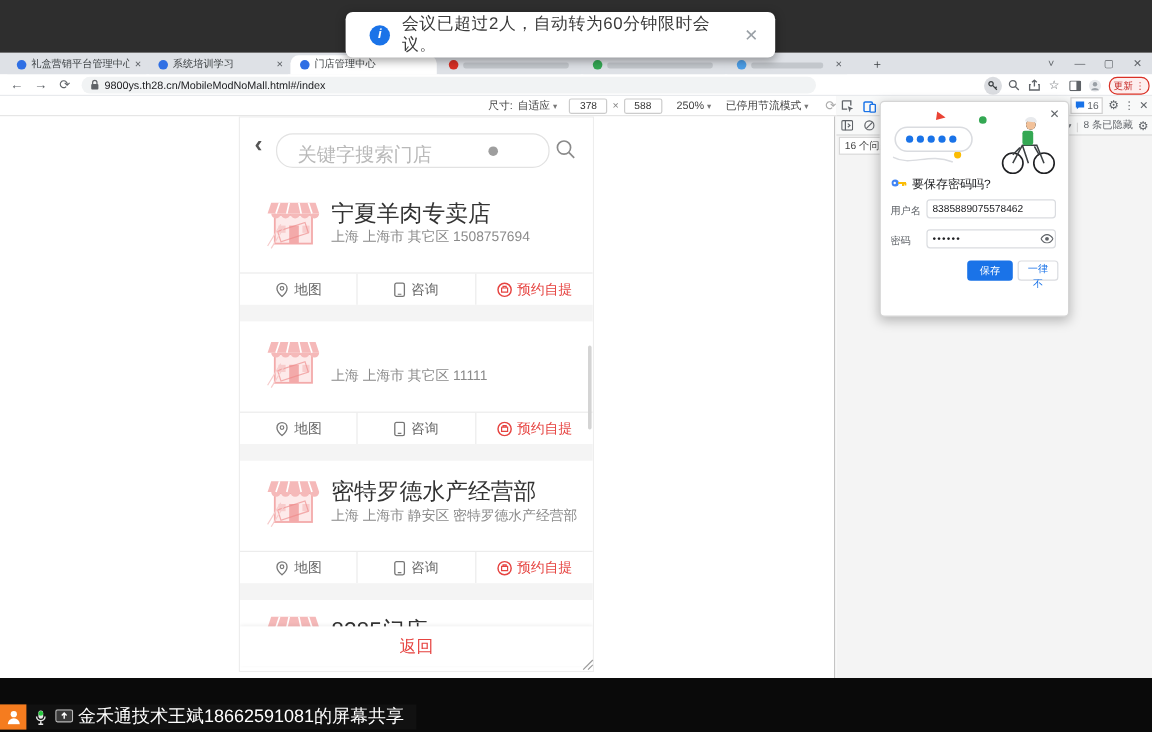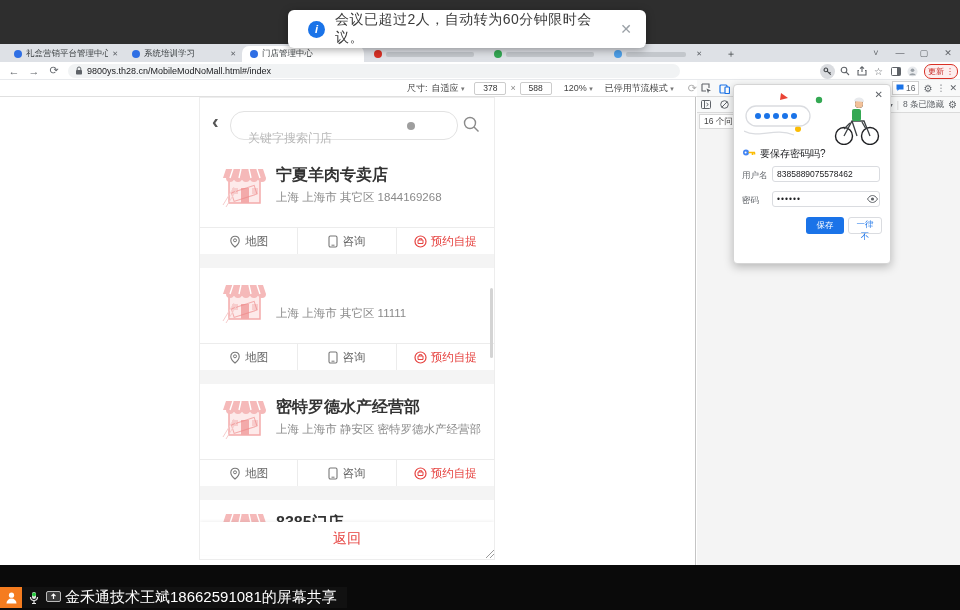--- a/index.html
+++ b/index.html
@@ -37,26 +37,26 @@
   
   .devicebar{left:0;top:36px;width:697px;height:17px;background:#fff;border-bottom:1px solid #e0e0e0;
              display:flex;align-items:center;font-size:9px;color:#444;box-sizing:border-box;justify-content:flex-end;}
   .dimin{width:30px;height:11px;border:1px solid #ccc;border-radius:2px;font-size:8.5px;text-align:center;color:#333;padding:0;font-family:"Liberation Sans",sans-serif;}
   
   .page{left:0;top:53px;width:696px;height:468px;background:#fff;border-right:1px solid #c4c4c4;box-sizing:border-box;}
   .viewport{position:absolute;left:200px;top:1px;width:294px;height:461px;background:#fff;overflow:hidden;box-shadow:0 0 0 1px #ededed;}
   .searchrow{position:absolute;left:0;top:0;width:294px;height:54px;background:#fff;}
   .backchev{position:absolute;left:12px;top:12px;font-size:20px;color:#555;font-weight:bold;}
   .searchpill{position:absolute;left:30px;top:13px;width:226px;height:27px;border:1px solid #e2e2e2;border-radius:14px;background:#fff;}
-  .searchph{position:absolute;left:17px;top:7px;font-size:12px;color:#b9b9b9;margin-top:11px;}
+  .searchph{position:absolute;left:17px;top:7px;font-size:16px;color:#b9b9b9;}
   .searchdot{position:absolute;left:176px;top:10px;width:8px;height:8px;border-radius:50%;background:#9e9e9e;}
   .card{position:absolute;left:0;width:294px;height:102px;background:#fff;}
   .gap{position:absolute;left:0;width:294px;height:14px;background:#f4f4f4;}
   .store-ic{position:absolute;left:20px;top:9px;}
-  .store-nm{position:absolute;left:76px;top:13px;font-size:16px;color:#333;font-weight:bold;}
+  .store-nm{position:absolute;left:76px;top:13px;font-size:19px;color:#333;}
   .store-ad{position:absolute;left:76px;top:38px;font-size:11.5px;color:#8a8a8a;}
   .acts{position:absolute;left:0;bottom:0;width:294px;height:27px;border-top:1px solid #ececec;display:flex;box-sizing:border-box;}
   .act{flex:1;display:flex;align-items:center;justify-content:center;font-size:11.5px;color:#666;gap:4px;}
   .act+.act{border-left:1px solid #ececec;}
   .act.red{color:#e64340;}
   .returnbar{position:absolute;left:0;top:424px;width:294px;height:33px;background:#fff;box-shadow:0 -1px 3px rgba(0,0,0,.06);
              display:flex;align-items:center;justify-content:center;font-size:14px;color:#e64340;}
   .vscroll{position:absolute;right:1px;top:190px;width:3px;height:70px;background:#d4d4d4;border-radius:2px;}
   .hatch{position:absolute;left:484px;top:451px;width:11px;height:11px;overflow:hidden;}
   
@@ -190,21 +190,21 @@
 
     <div class="abs devicebar">
       <span style="margin-left:258px;">尺寸:</span>
       <span style="margin-left:4px;">
         <span>自适应</span> <span style="font-size:7px;color:#777;">▾</span>
       </span>
       <input class="dimin" style="margin-left: 10px;" value="378">
       <span style="margin:0 4px;color:#888;">×</span>
       <input class="dimin" value="588" style="">
       <span style="margin-left:12px;">
-        <span>120%</span> <span style="font-size:7px;color:#777;">▾</span>
+        <span>250%</span> <span style="font-size:7px;color:#777;">▾</span>
       </span>
       <span style="margin-left:12px;">
         <span>已停用节流模式</span> <span style="font-size:7px;color:#777;">▾</span>
       </span>
       <span style="margin-left:14px;color:#aaa;font-size:11px;">⟳</span>
     </div>
 
     <div class="abs page">
       <div class="viewport">
 
@@ -228,21 +228,21 @@
               <path d="M6 17 a4 4 0 0 0 8 0 a4 4 0 0 0 8 0 a4 4 0 0 0 8 0 a4 4 0 0 0 8 0 a4 4 0 0 0 8 0" fill="#f5b9b9"></path>
               <path d="M13 8 l-3 9 M21 8 l-2 9 M29 8 l2 9 M37 8 l3 9" stroke="#fff" stroke-width="1.4"></path>
               <rect x="21" y="27" width="8" height="15" fill="#f3aaaa"></rect>
               <rect x="12" y="27" width="6" height="6" fill="#f8cccc"></rect>
               <rect x="32" y="27" width="6" height="6" fill="#f8cccc"></rect>
               <rect x="12" y="28" width="24" height="9" fill="none" stroke="#e88" stroke-width="1" transform="rotate(-18 24 32)" opacity="0.65"></rect>
               <path d="M3 44 L14 26 M6 46 L17 28" stroke="#f6cdcd" stroke-width="1"></path>
             </svg>
           </span>
           <div class="store-nm">宁夏羊肉专卖店</div>
-          <div class="store-ad">上海 上海市 其它区 1844169268</div>
+          <div class="store-ad">上海 上海市 其它区 1508757694</div>
           <div class="acts">
             <div class="act">
               <svg width="12" height="13" viewBox="0 0 12 13">
                 <path d="M6 1.2 C3.6 1.2 1.8 3 1.8 5.4 C1.8 8.4 6 12 6 12 S10.2 8.4 10.2 5.4 C10.2 3 8.4 1.2 6 1.2 z" fill="none" stroke="#777" stroke-width="1.1"></path>
                 <circle cx="6" cy="5.3" r="1.5" fill="none" stroke="#777" stroke-width="1"></circle>
               </svg>
               <span>地图</span>
             </div>
             <div class="act">
               <svg width="10" height="13" viewBox="0 0 10 13">

